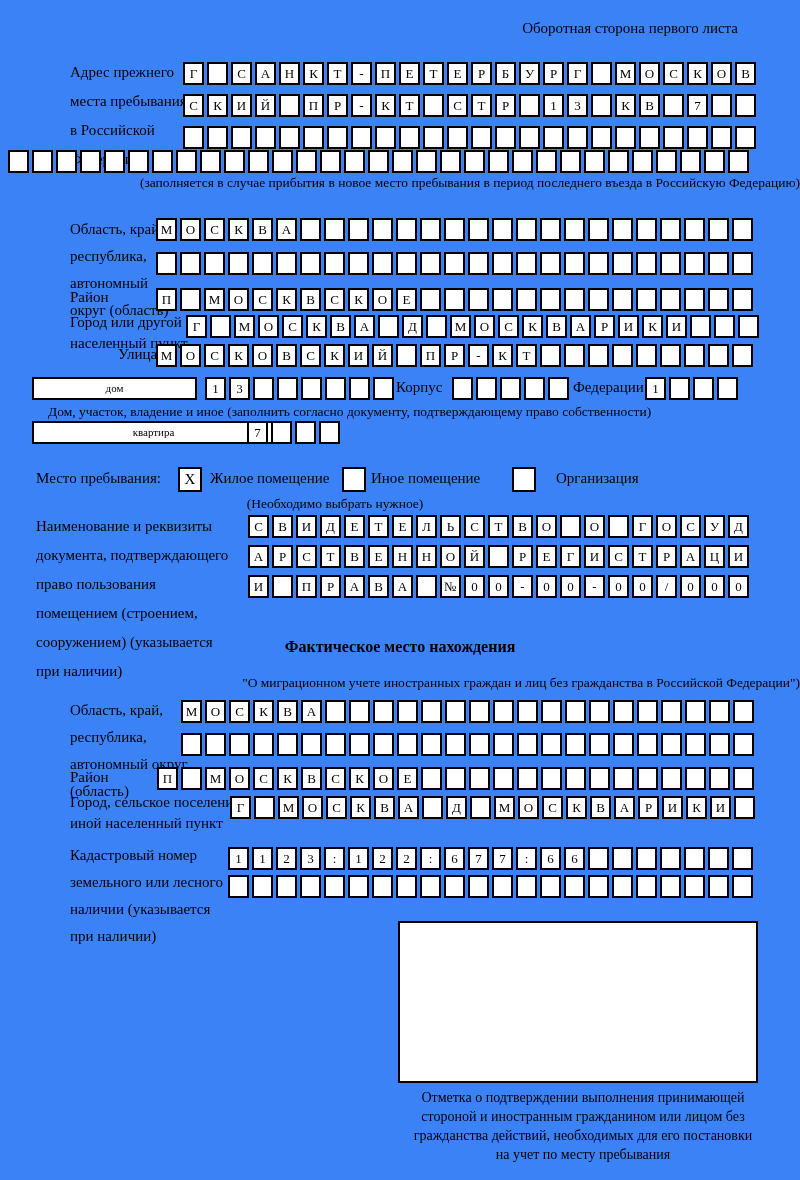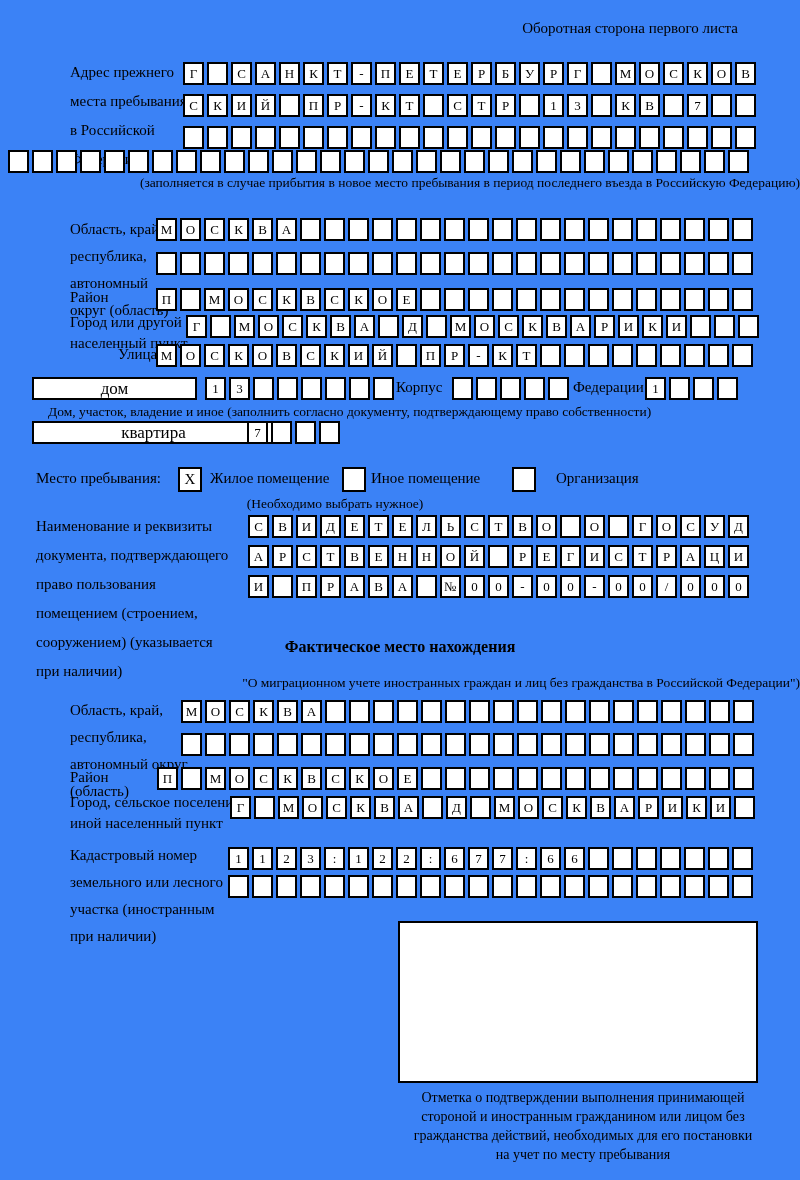--- a/index.html
+++ b/index.html
@@ -26,21 +26,21 @@
   .lbl { position: absolute; font-size: 15px; white-space: pre-line; }
   .lh29 { line-height: 29px; }
   .lh27 { line-height: 27px; }
   .lh21 { line-height: 21px; }
   .note { position: absolute; font-size: 13.5px; }
   .centered { left: 0; width: 800px; text-align: right; }
   .sect-title { position: absolute; left: 0; width: 800px; text-align: center; font-size: 16px; font-weight: bold; }
   .wbox {
     position: absolute; height: 23px;
     border: 2px solid #000; background: #fff;
-    text-align: center; font-size: 17px; line-height: 19px;
+    text-align: center; font-size: 11px; line-height: 19px;
   }
   .cb {
     position: absolute; width: 24px; height: 25px;
     border: 2px solid #000; background: #fff;
     text-align: center; font-size: 15px; line-height: 21px;
   }
   .inl { position: absolute; font-size: 15px; }
   .stamp-box { position: absolute; border: 2px solid #000; background: #fff; }
   .caption {
     position: absolute;
@@ -552,21 +552,21 @@
       <span class="cell">А</span>
       <span class="cell">Р</span>
       <span class="cell">И</span>
       <span class="cell">К</span>
       <span class="cell">И</span>
       <span class="cell"></span>
     </div>
 
   <div class="lbl lh27" style="left:70px; top:842px;">Кадастровый номер
 земельного или лесного
-участка (иностранным
+наличии (указывается
 при наличии)</div>
   <div class="cellrow" style="left:228px; top:847px;">
       <span class="cell">1</span>
       <span class="cell">1</span>
       <span class="cell">2</span>
       <span class="cell">3</span>
       <span class="cell">:</span>
       <span class="cell">1</span>
       <span class="cell">2</span>
       <span class="cell">2</span>

